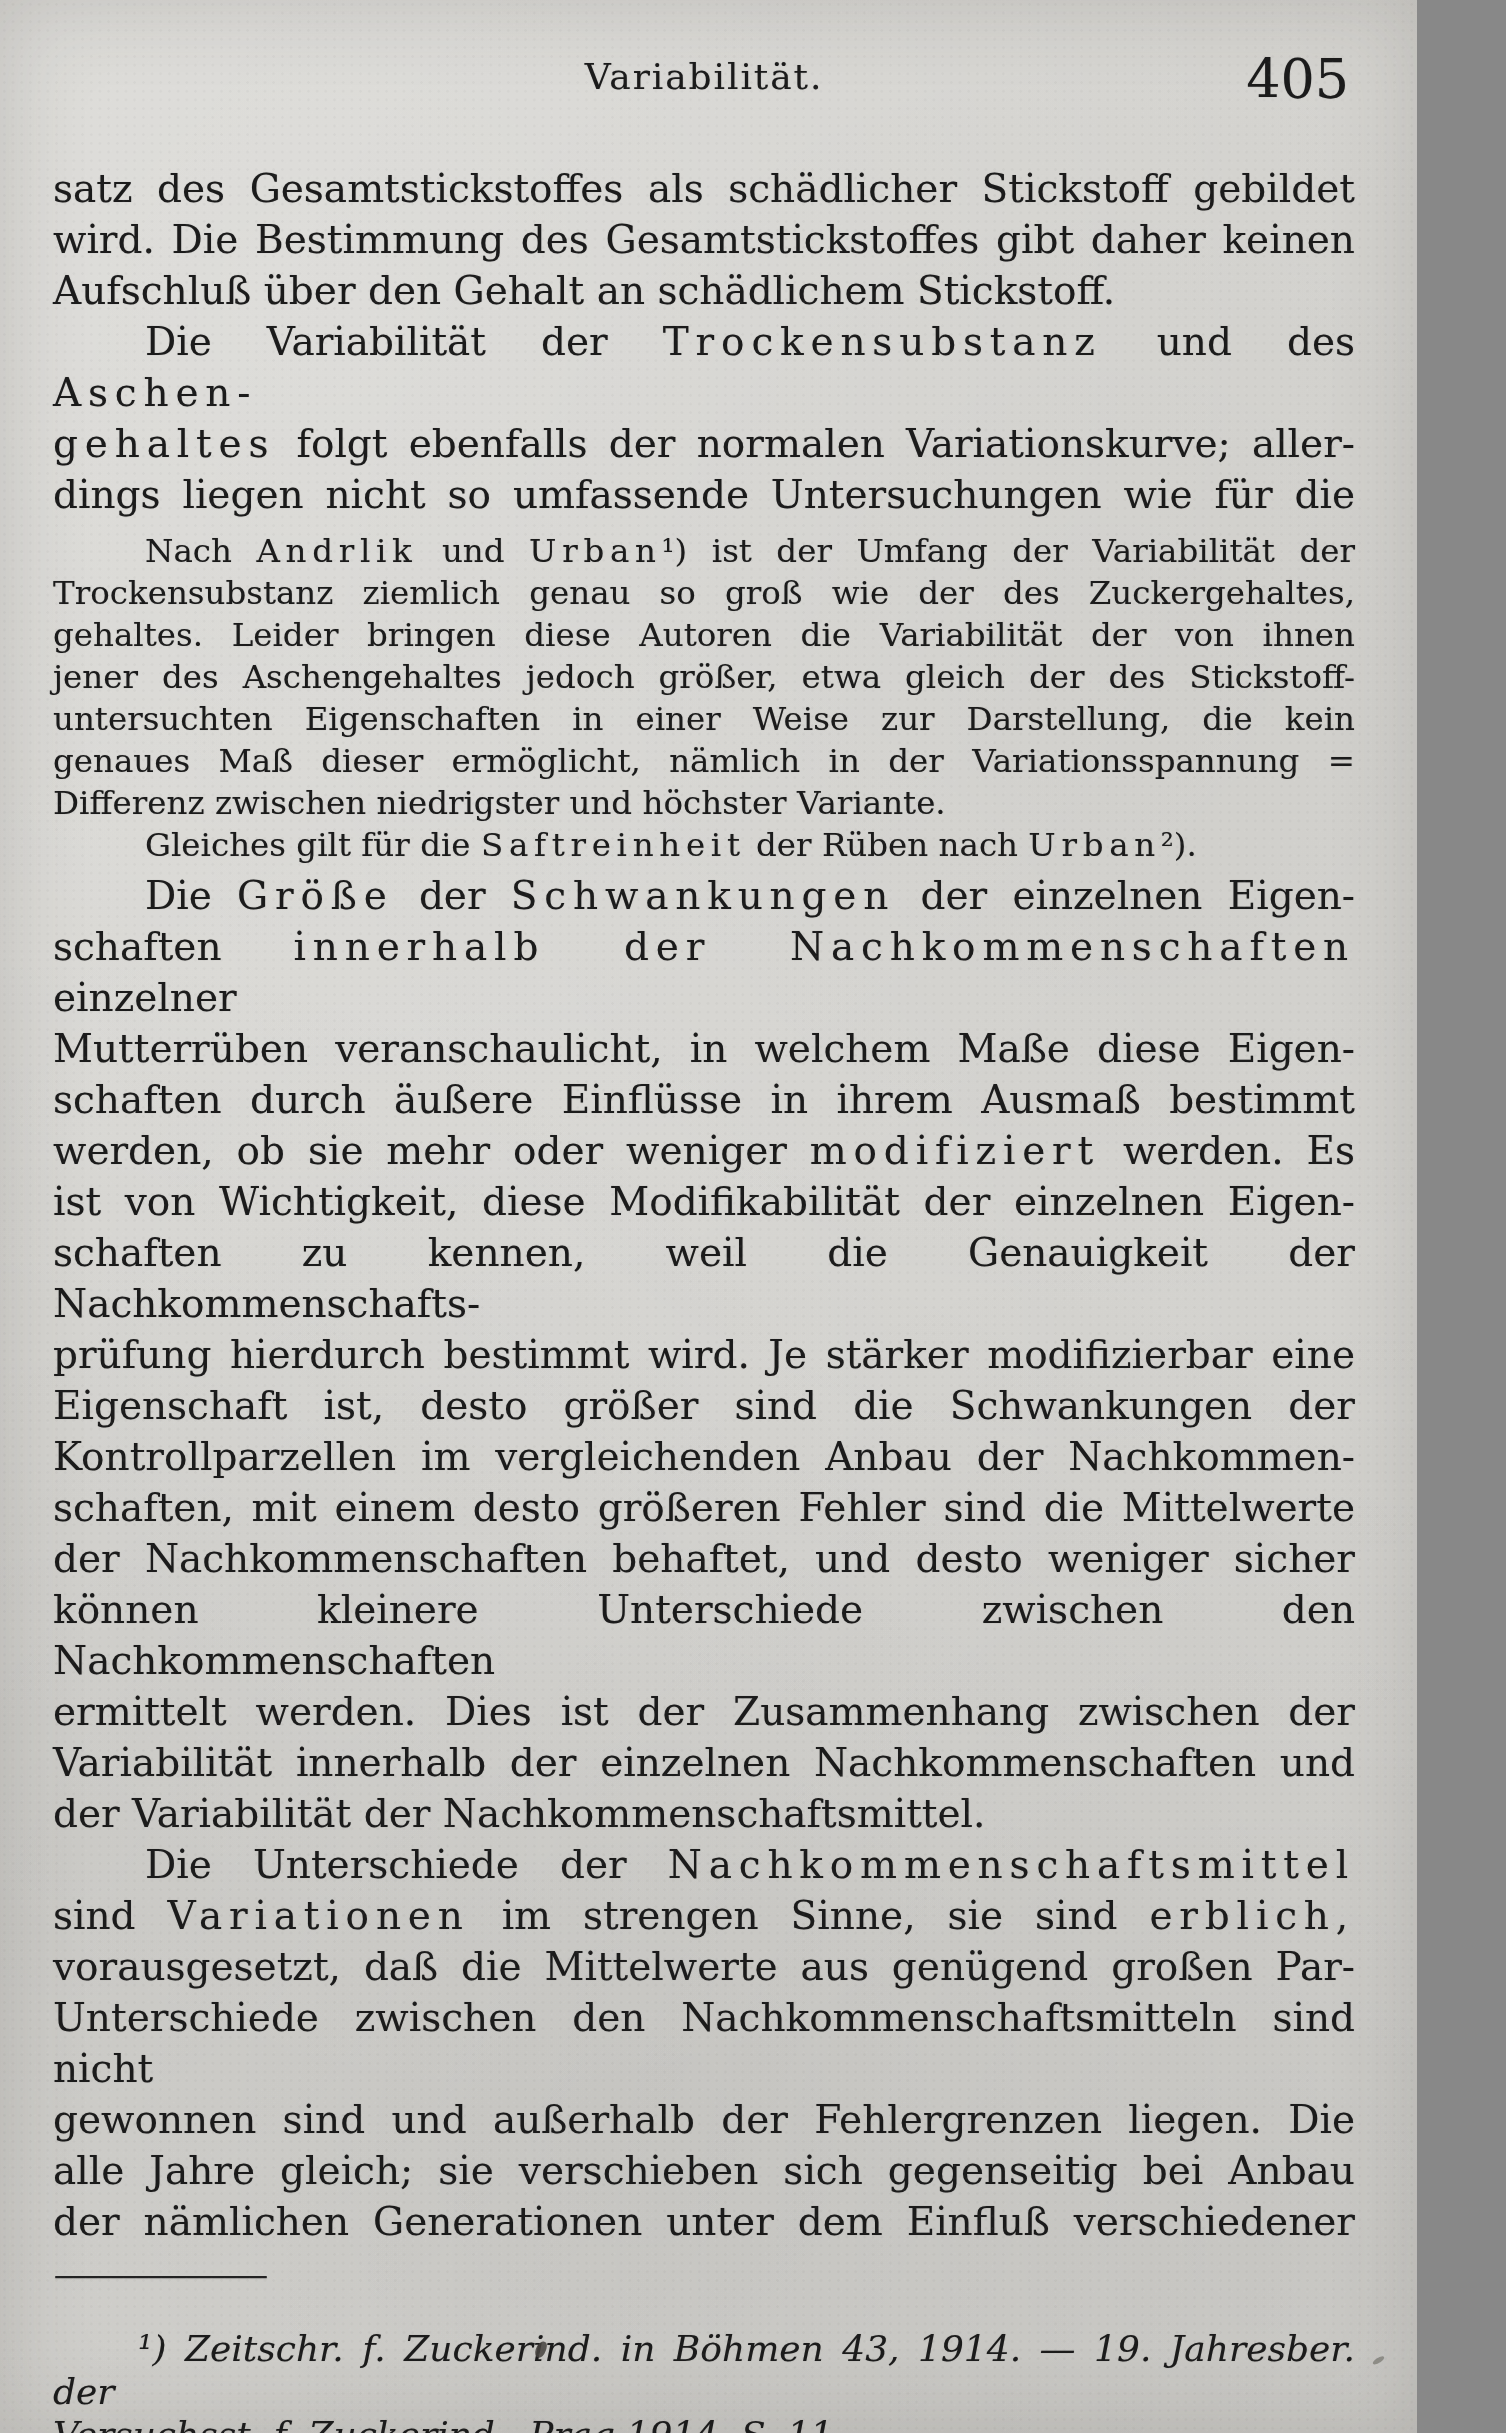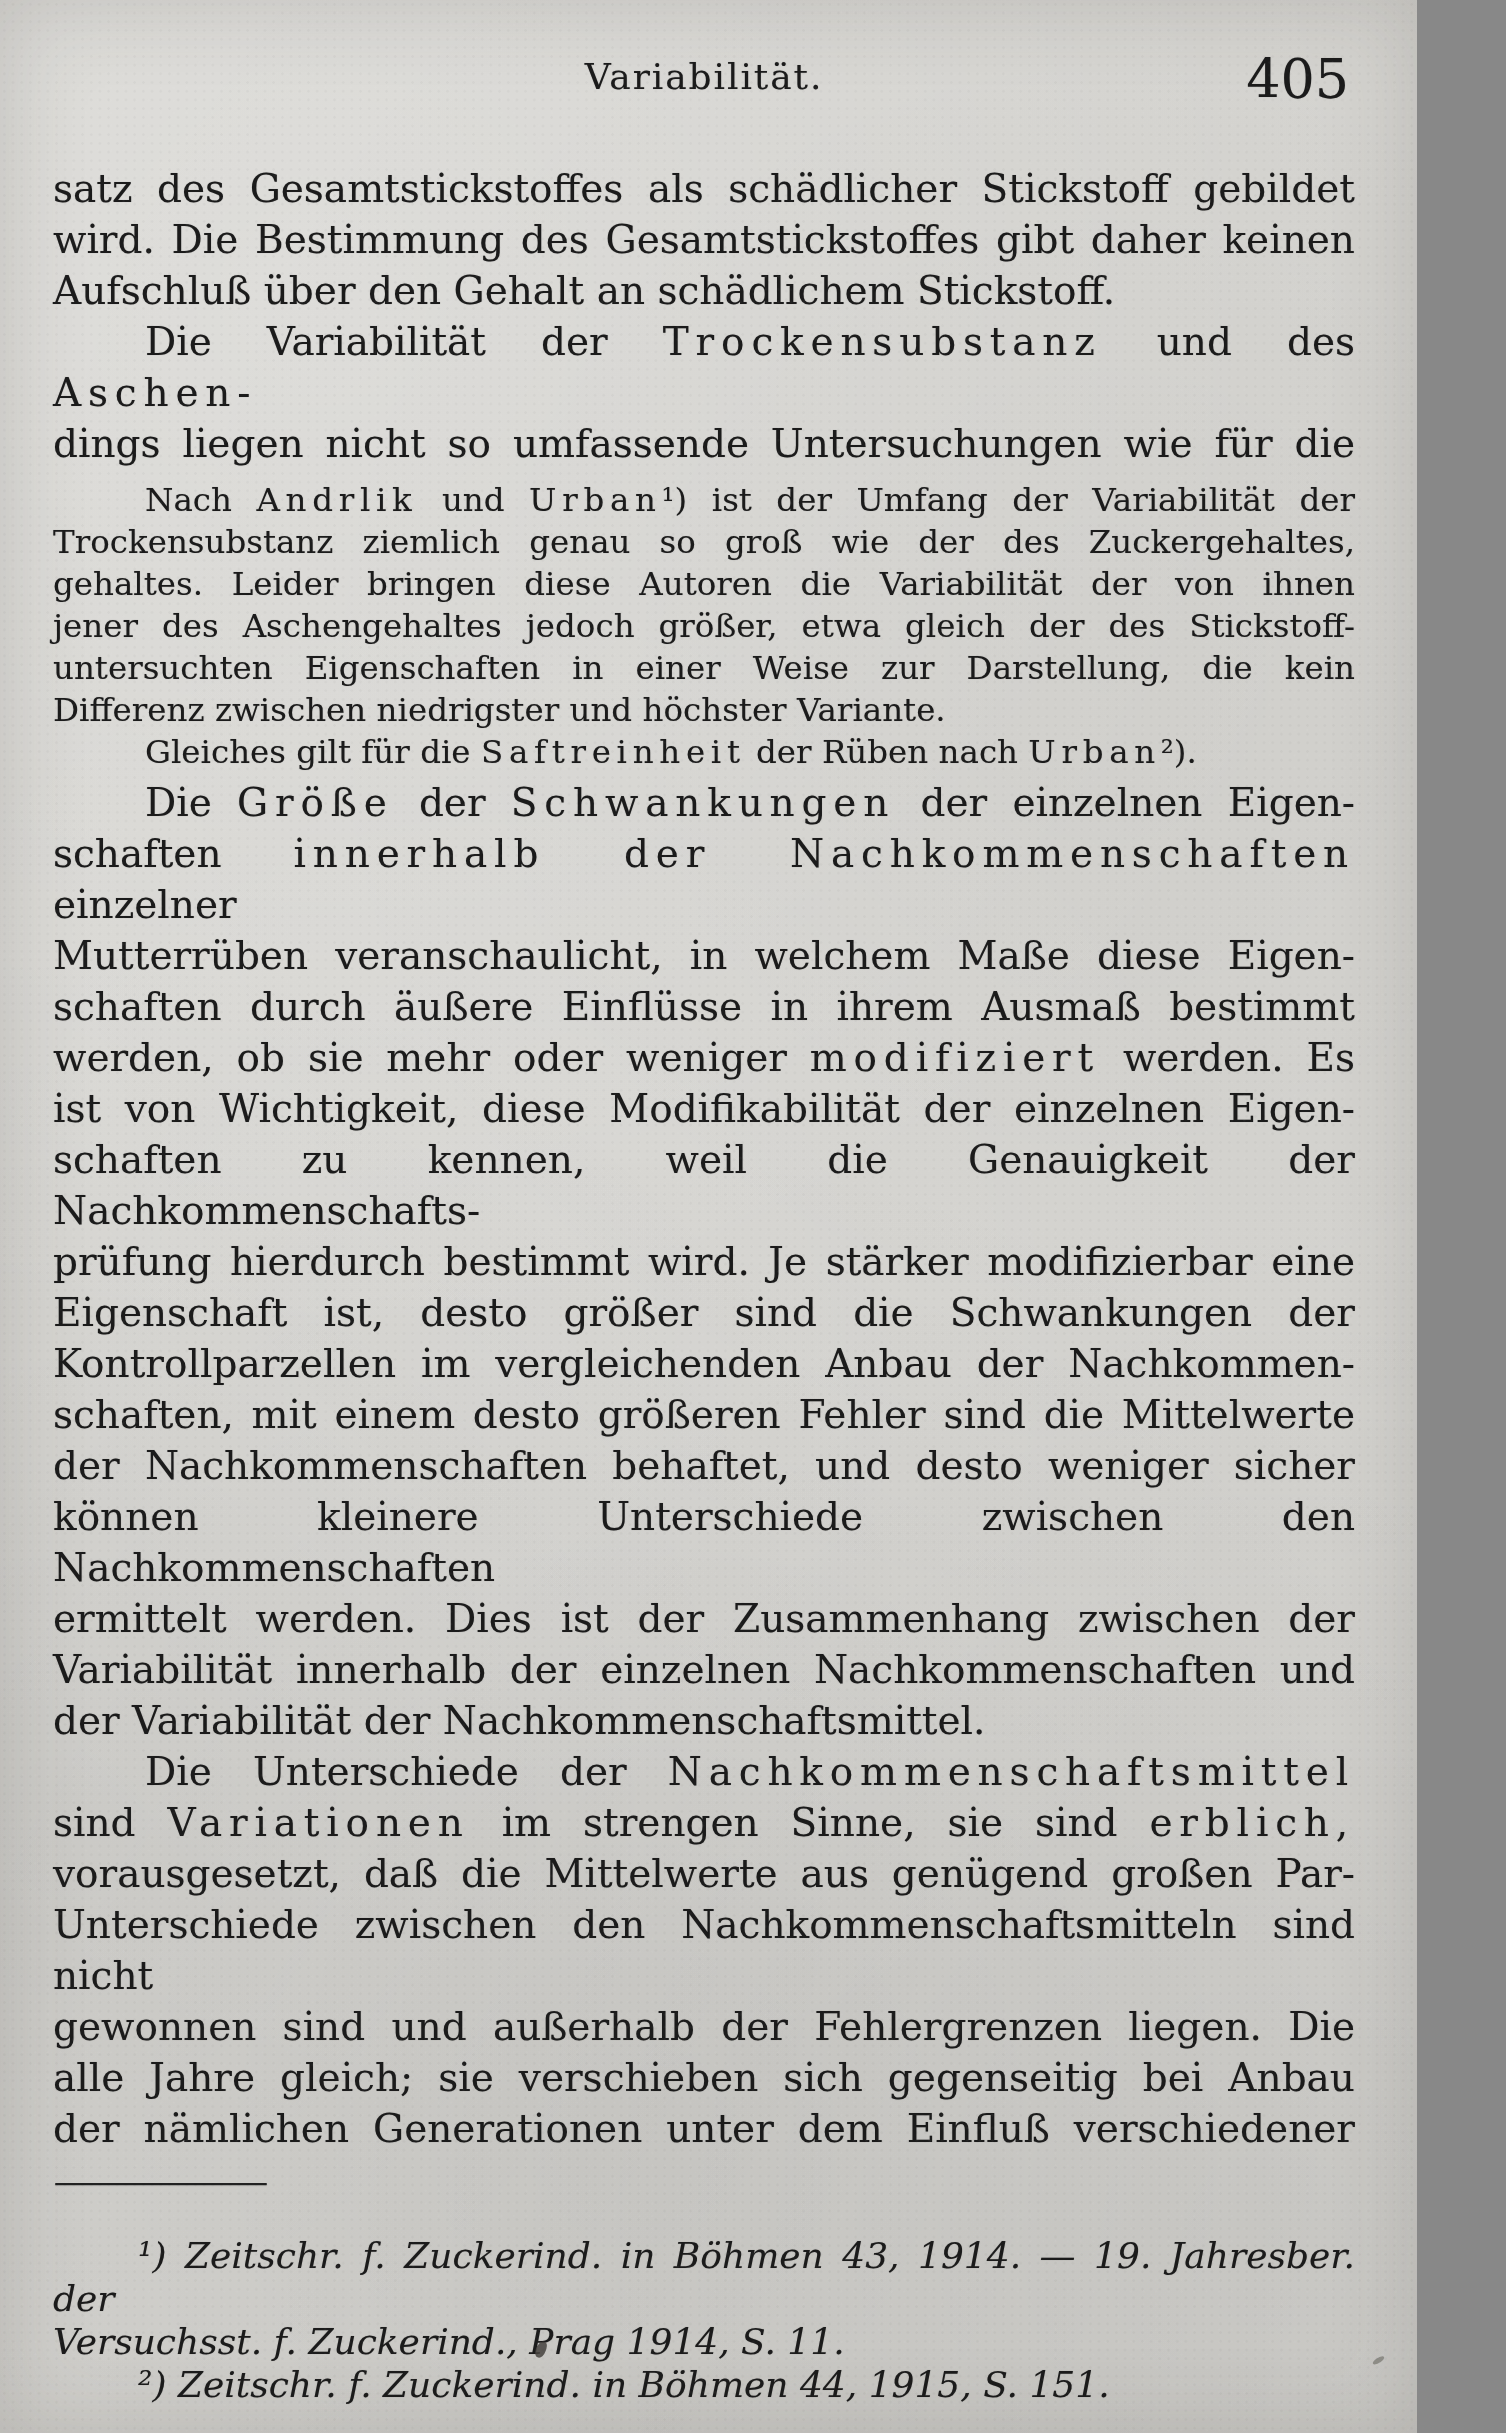--- a/index.html
+++ b/index.html
@@ -63,28 +63,30 @@
       <span class="pagenum">405</span>
     </div>
     <div id="body-text">
         <div class="para p1 size-normal">
           <div class="line">satz des Gesamtstickstoffes als schädlicher Stickstoff gebildet</div>
           <div class="line">wird. Die Bestimmung des Gesamtstickstoffes gibt daher keinen</div>
           <div class="line last">Aufschluß über den Gehalt an schädlichem Stickstoff.</div>
         </div>
         <div class="para p2 size-normal">
           <div class="line indent">Die Variabilität der <span class="sp">Trockensubstanz</span> und des <span class="sp">Aschen-</span></div>
+          <div class="line"><span class="sp">gehaltes</span> folgt ebenfalls der normalen Variationskurve; aller-</div>
           <div class="line">dings liegen nicht so umfassende Untersuchungen wie für die</div>
         </div>
         <div class="para p3 size-petit">
           <div class="line indent">Nach <span class="sp">Andrlik</span> und <span class="sp">Urban</span>¹) ist der Umfang der Variabilität der</div>
           <div class="line">Trockensubstanz ziemlich genau so groß wie der des Zuckergehaltes,</div>
           <div class="line">gehaltes. Leider bringen diese Autoren die Variabilität der von ihnen</div>
           <div class="line">jener des Aschengehaltes jedoch größer, etwa gleich der des Stickstoff-</div>
           <div class="line">untersuchten Eigenschaften in einer Weise zur Darstellung, die kein</div>
+          <div class="line">genaues Maß dieser ermöglicht, nämlich in der Variationsspannung =</div>
           <div class="line last">Differenz zwischen niedrigster und höchster Variante.</div>
         </div>
         <div class="para p4 size-petit">
           <div class="line last indent">Gleiches gilt für die <span class="sp">Saftreinheit</span> der Rüben nach <span class="sp">Urban</span>²).</div>
         </div>
         <div class="para p5 size-normal">
           <div class="line indent">Die <span class="sp">Größe</span> der <span class="sp">Schwankungen</span> der einzelnen Eigen-</div>
           <div class="line">schaften <span class="sp">innerhalb der Nachkommenschaften</span> einzelner</div>
           <div class="line">Mutterrüben veranschaulicht, in welchem Maße diese Eigen-</div>
           <div class="line">schaften durch äußere Einflüsse in ihrem Ausmaß bestimmt</div>

